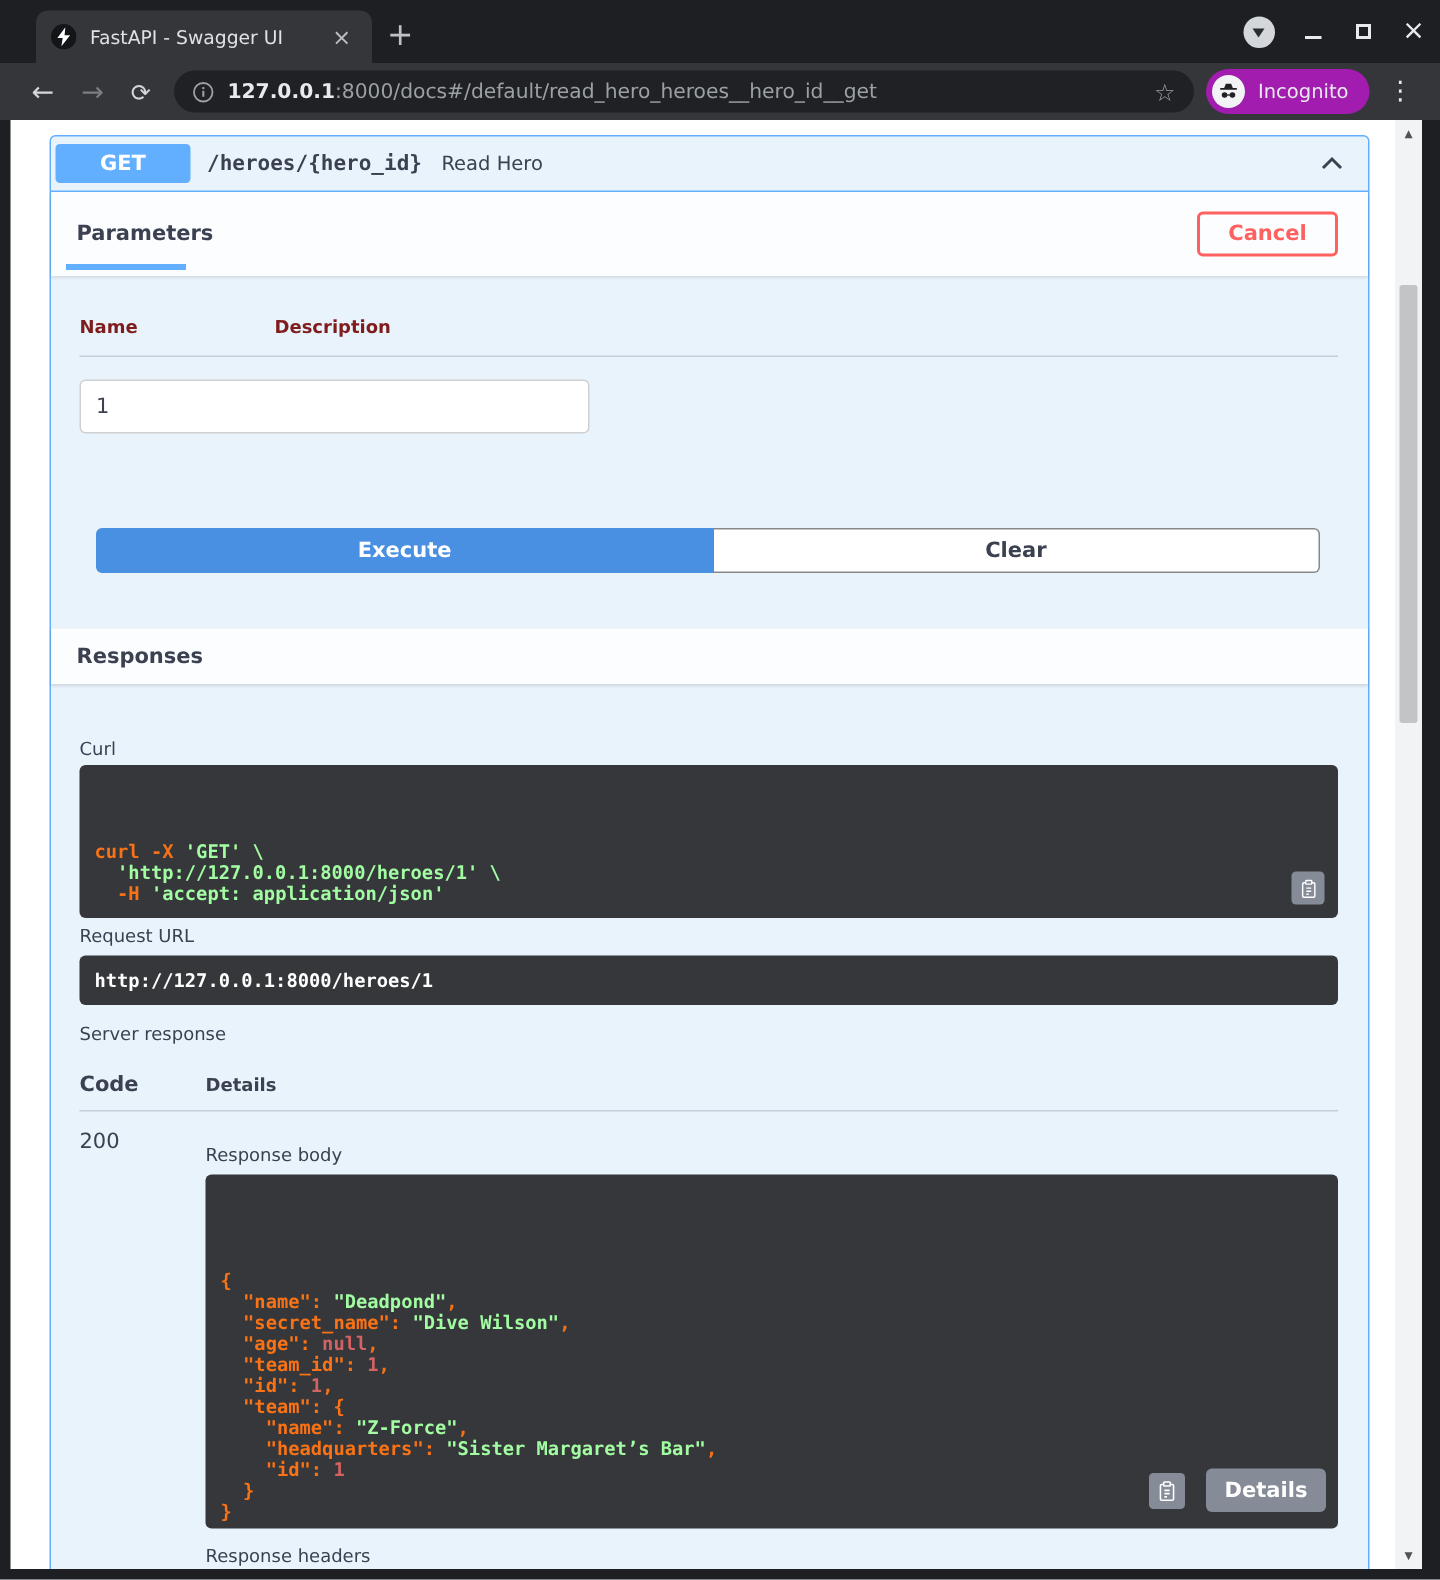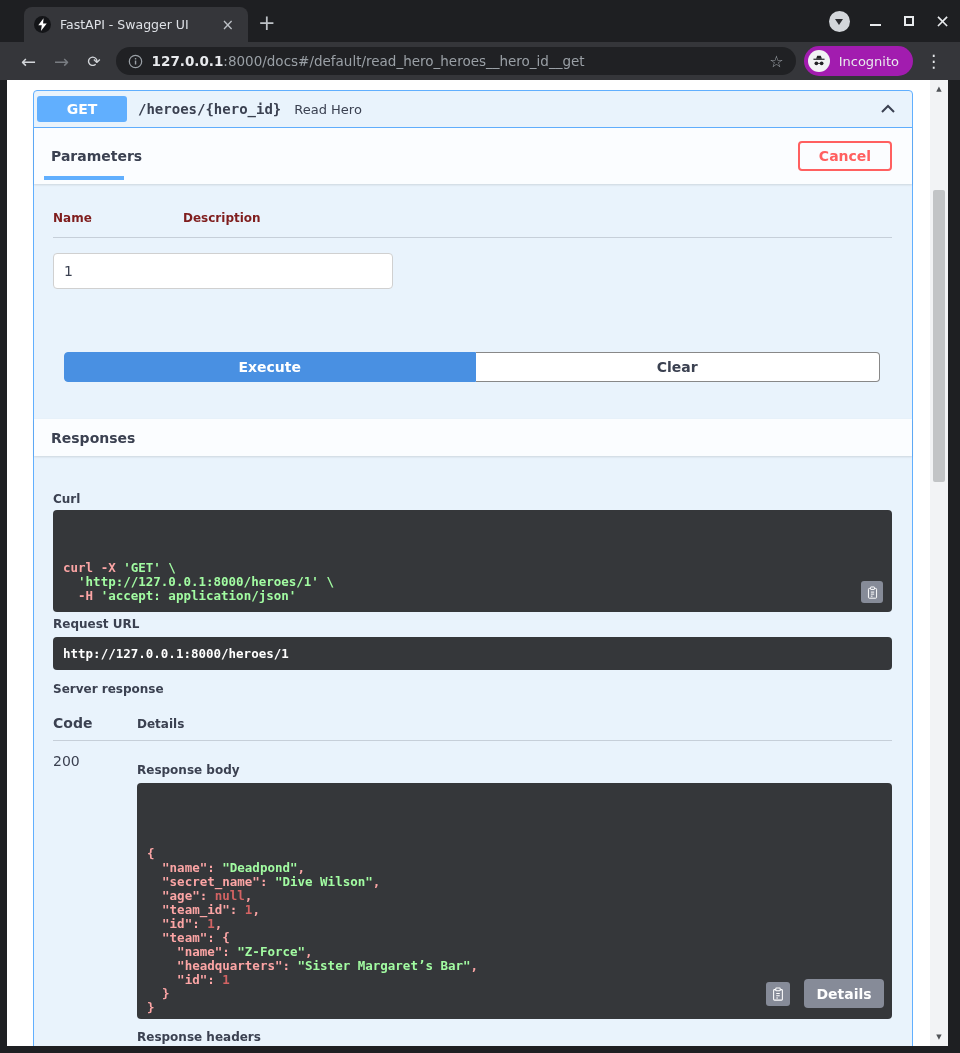--- a/index.html
+++ b/index.html
@@ -102,29 +102,29 @@
   .execute-btn {
     flex:1.015; background:var(--execute-blue,#4990e2); color:#fff; font-weight:bold; font-size:14px;
     border:1px solid var(--execute-blue,#4990e2); border-radius:4px 0 0 4px; font-family:inherit;
   }
   .clear-btn {
     flex:1; background:#fff; color:#3b4151; font-weight:bold; font-size:14px;
     border:1px solid #888; border-left:none; border-radius:0 4px 4px 0; font-family:inherit;
   }
 
   .responses-inner { padding:36px 20px 0 19px; }
-  .lbl { font-size:12px; font-weight:bold; color:#3b4151; }
+  .lbl { font-size:12px; font-weight:normal; color:#3b4151; }
   .code {
     background:#35373a; border-radius:4px; color:#fff;
     font-family:"DejaVu Sans Mono","Liberation Mono",monospace;
     font-weight:bold; font-size:12.5px; line-height:14px;
     padding:9px 10px; white-space:pre; position:relative; overflow:hidden;
   }
   .code-line { white-space:pre; }
-  .seg-p { color:#fca5a5; }
+  .seg-p { color:#f97316; }
   .seg-s { color:var(--string-green,#a2fca2); }
   .seg-n { color:var(--number-red,#d36363); }
   .curl-block { margin-top:4px; }
   .url-block { margin-top:6px; line-height:15px; }
   .lbl-requrl { margin-top:5px; }
   .lbl-server { margin-top:12px; }
   .rthead { display:flex; margin-top:19px; padding-bottom:9px; border-bottom:1px solid rgba(59,65,81,.2); align-items:baseline; }
   .code-col { width:84px; }
   .rthead .code-h { font-size:14px; font-weight:bold; color:#3b4151; }
   .rthead .details-h { font-size:12px; font-weight:bold; color:#3b4151; }

